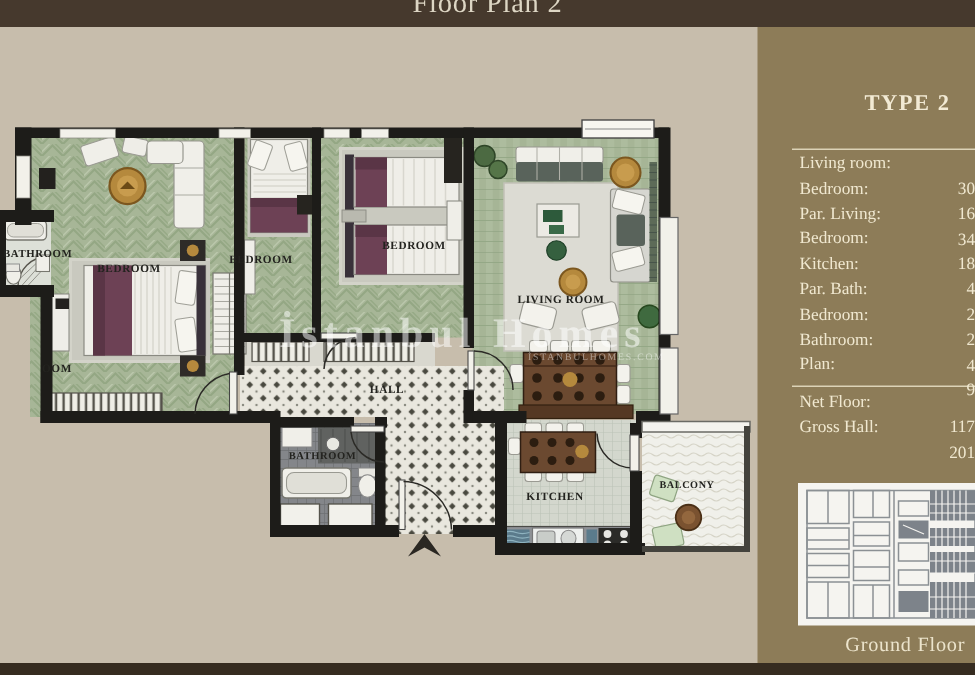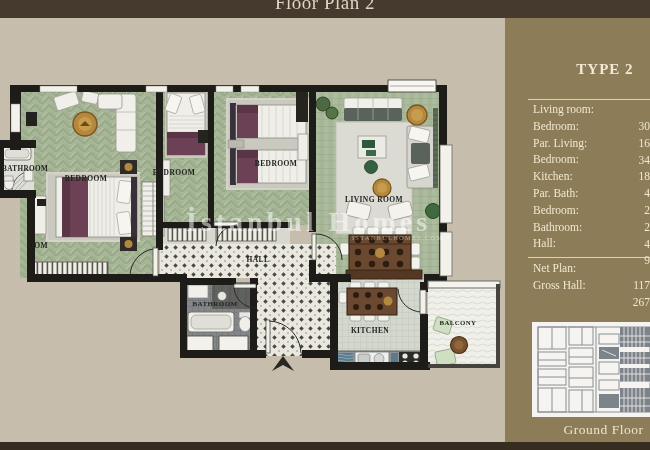--- a/index.html
+++ b/index.html
@@ -367,23 +367,23 @@
 <div class="abs sline" style="left:528px;top:99px;width:122px;"></div>
 <div class="abs sline" style="left:528px;top:257px;width:122px;"></div>
 <div class="abs row" style="top:103px;"><span>Living room:</span><span class="rv">30</span></div>
 <div class="abs row" style="top:119.8px;"><span>Bedroom:</span><span class="rv">16</span></div>
 <div class="abs row" style="top:136.6px;"><span>Par. Living:</span><span class="rv">34</span></div>
 <div class="abs row" style="top:153.4px;"><span>Bedroom:</span><span class="rv">18</span></div>
 <div class="abs row" style="top:170.20000000000002px;"><span>Kitchen:</span><span class="rv">4</span></div>
 <div class="abs row" style="top:187.00000000000003px;"><span>Par. Bath:</span><span class="rv">2</span></div>
 <div class="abs row" style="top:203.80000000000004px;"><span>Bedroom:</span><span class="rv">2</span></div>
 <div class="abs row" style="top:220.60000000000005px;"><span>Bathroom:</span><span class="rv">4</span></div>
-<div class="abs row" style="top:237.40000000000006px;"><span>Hall:</span><span class="rv">9</span></div>
-<div class="abs row" style="top:262px;"><span>Net Plan:</span><span class="rv">117</span></div>
-<div class="abs row" style="top:279px;"><span>Gross Hall:</span><span class="rv">267</span></div>
+<div class="abs row" style="top:237.40000000000006px;"><span>Plan:</span><span class="rv">9</span></div>
+<div class="abs row" style="top:262px;"><span>Net Floor:</span><span class="rv">117</span></div>
+<div class="abs row" style="top:279px;"><span>Gross Hall:</span><span class="rv">201</span></div>
 <div class="abs" id="mini" style="left:532px;top:322px;width:122px;height:95px;background:#f5f4f0;">
 <svg width="122" height="95" viewBox="0 0 122 95">
 <g stroke="#8b9094" stroke-width="1" fill="none">
 <rect x="6" y="5" width="112" height="85"></rect>
 <rect x="6" y="5" width="28" height="22"></rect>
         <rect x="6" y="30" width="28" height="14"></rect>
 <rect x="6" y="47" width="28" height="16"></rect>
         <rect x="6" y="66" width="28" height="24"></rect>
 <rect x="37" y="5" width="24" height="18"></rect>
         <rect x="37" y="26" width="24" height="16"></rect>

